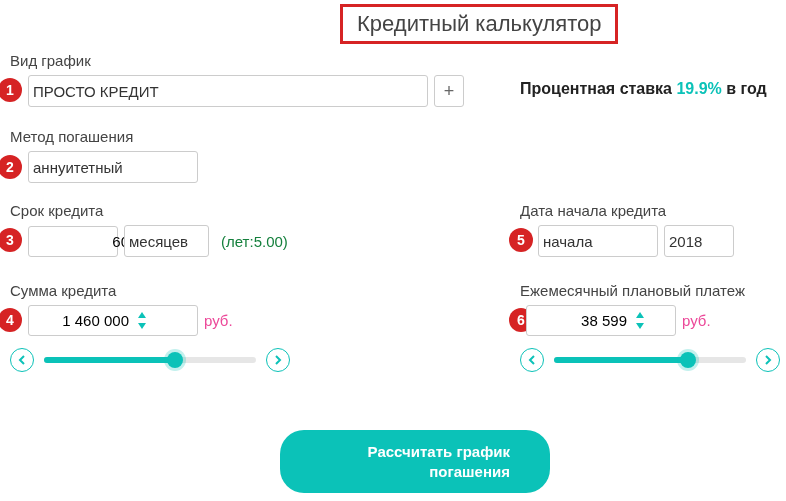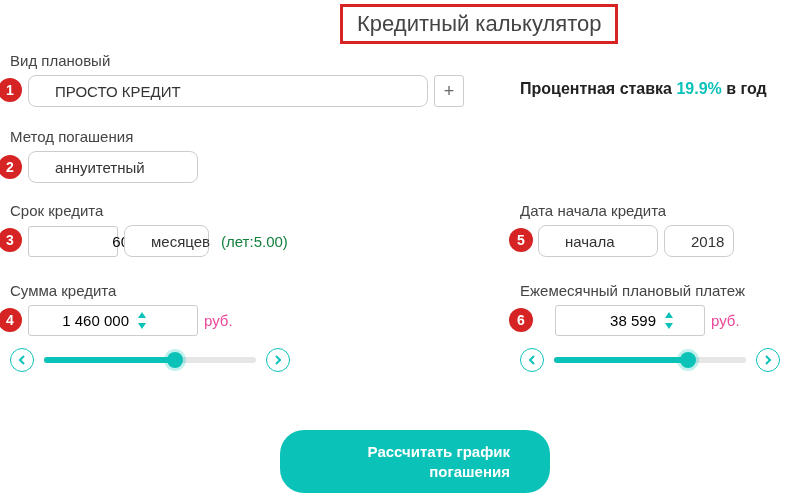--- a/index.html
+++ b/index.html
@@ -33,22 +33,22 @@
   .g2 { left: 10px; top: 128px; }
   .g3 { left: 10px; top: 202px; }
   .g5 { left: 520px; top: 202px; }
   .g4 { left: 10px; top: 282px; }
   .g6 { left: 520px; top: 282px; }
   .g7 { left: 280px; top: 430px; }
 
   .row { display:flex; align-items:center; gap:6px; }
   .input-box {
     border:1px solid #ccc;
-    border-radius:8px;
-    padding:6px 26px;
+    border-radius:3px;
+    padding:6px 4px;
     font-size:15px;
     background:#fff;
     display:inline-flex;
     align-items:center;
     justify-content:space-between;
     min-height:32px;
   }
   .wide { width:400px; }
   .med { width:170px; }
   .spin-box {
@@ -111,21 +111,21 @@
 
 <div class="marker m1">1</div>
 <div class="marker m2">2</div>
 <div class="marker m3">3</div>
 <div class="marker m4">4</div>
 <div class="marker m5">5</div>
 <div class="marker m6">6</div>
 <div class="marker m7">7</div>
 
 <div class="field-group g1">
-  <div class="label">Вид плановый</div>
+  <div class="label">Вид график</div>
   <div class="row">
     <div class="input-box wide" style="margin-left:18px">
       <span>ПРОСТО КРЕДИТ</span>
     </div>
     <button class="plus-btn">+</button>
   </div>
 </div>
 
 <div class="field-group g-rate">
   <span>Процентная ставка </span><span class="rate-val">19.9%</span><span> в год</span>
@@ -210,21 +210,21 @@
     <button class="arrow-btn">
         <svg viewBox="0 0 10 10">
           <path d="M3 1 L7 5 L3 9" stroke="#0bc2b8" stroke-width="2" fill="none"></path>
         </svg>
       </button>
   </div>
 </div>
 
 <div class="field-group g6" style="width:260px">
   <div class="label">Ежемесячный плановый платеж</div>
-  <div class="row" style="margin-left:35px">
+  <div class="row" style="margin-left:6px">
     <div class="spin-box" style="width:150px">
       <input value="38 599" style="">
       <div class="spinners">
         <button>
             <svg viewBox="0 0 10 8">
               <path d="M5 1 L9 7 L1 7 Z" fill="#0bc2b8"></path>
             </svg>
           </button>
         <button>
             <svg viewBox="0 0 10 8">

